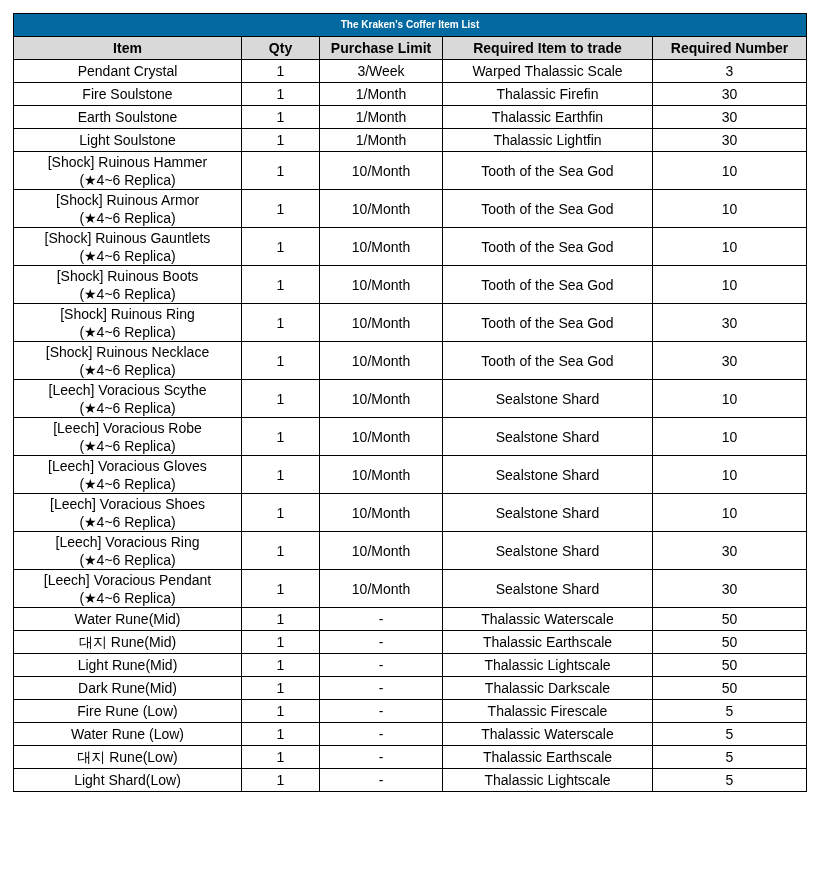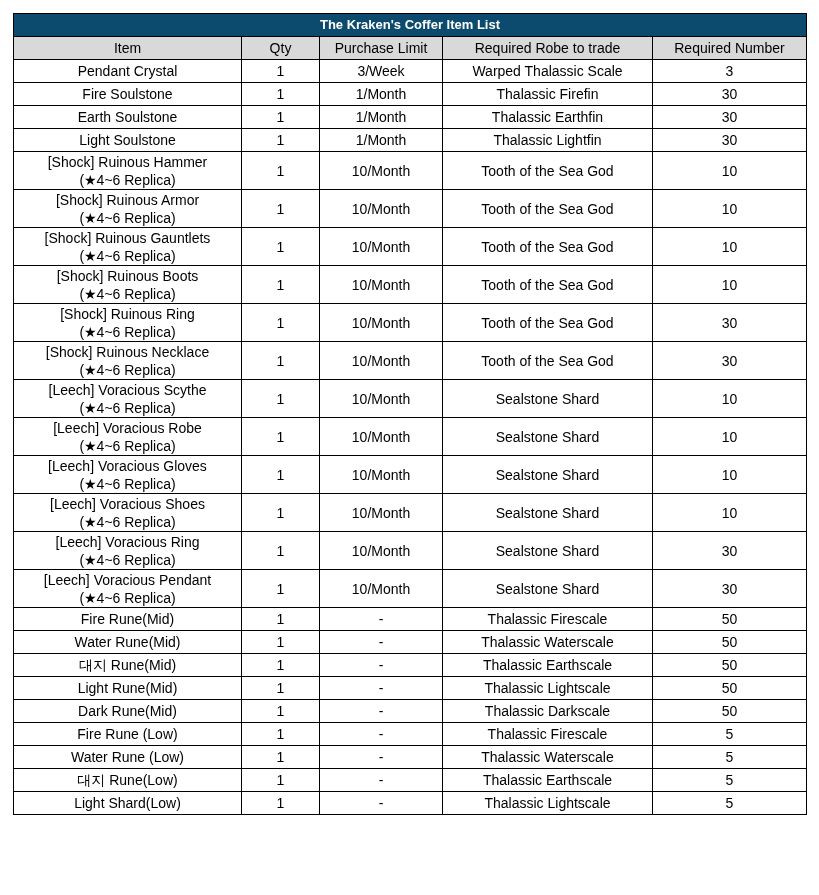--- a/index.html
+++ b/index.html
@@ -8,25 +8,25 @@
   table.coffer {
     position: absolute; left: 13px; top: 13px;
     width: 793px; border-collapse: collapse; table-layout: fixed;
     font-size: 14px; color: #000;
   }
   table.coffer td, table.coffer th {
     border: 1px solid #000; text-align: center; vertical-align: middle;
     padding: 0 2px; line-height: 18px;
   }
   .title-row th {
-    background: #0c4a6e; color: #ffffff; font-weight: bold; font-size: 13px;
+    background: #0369a1; color: #ffffff; font-weight: bold; font-size: 10px;
     height: 22px;
   }
   .header-row th {
-    background: #d9d9d9; font-weight: normal; height: 22px;
+    background: #d9d9d9; font-weight: bold; height: 22px;
   }
   tr.single td { height: 22px; }
   tr.double td { height: 37px; }
   .name-line { display: block; }
 </style>
 </head>
 <body>
 
 <table class="coffer">
   <colgroup>
@@ -37,21 +37,21 @@
     <col style="width:154px">
   </colgroup>
   <thead>
     <tr class="title-row">
       <th colspan="5">The Kraken's Coffer Item List</th>
     </tr>
     <tr class="header-row">
       <th>Item</th>
       <th>Qty</th>
       <th>Purchase Limit</th>
-      <th>Required Robe to trade</th>
+      <th>Required Item to trade</th>
       <th>Required Number</th>
     </tr>
   </thead>
   <tbody id="table-body">
       <tr class="single">
         <td>
           <span class="name-line">Pendant Crystal</span>
         </td>
         <td>1</td>
         <td>3/Week</td>
@@ -200,29 +200,20 @@
           <span class="name-line">[Leech] Voracious Pendant</span>
           <span class="name-line">(★4~6 Replica)</span>
         </td>
         <td>1</td>
         <td>10/Month</td>
         <td>Sealstone Shard</td>
         <td>30</td>
       </tr>
       <tr class="single">
         <td>
-          <span class="name-line">Fire Rune(Mid)</span>
-        </td>
-        <td>1</td>
-        <td>-</td>
-        <td>Thalassic Firescale</td>
-        <td>50</td>
-      </tr>
-      <tr class="single">
-        <td>
           <span class="name-line">Water Rune(Mid)</span>
         </td>
         <td>1</td>
         <td>-</td>
         <td>Thalassic Waterscale</td>
         <td>50</td>
       </tr>
       <tr class="single">
         <td>
           <span class="name-line">대지 Rune(Mid)</span>

